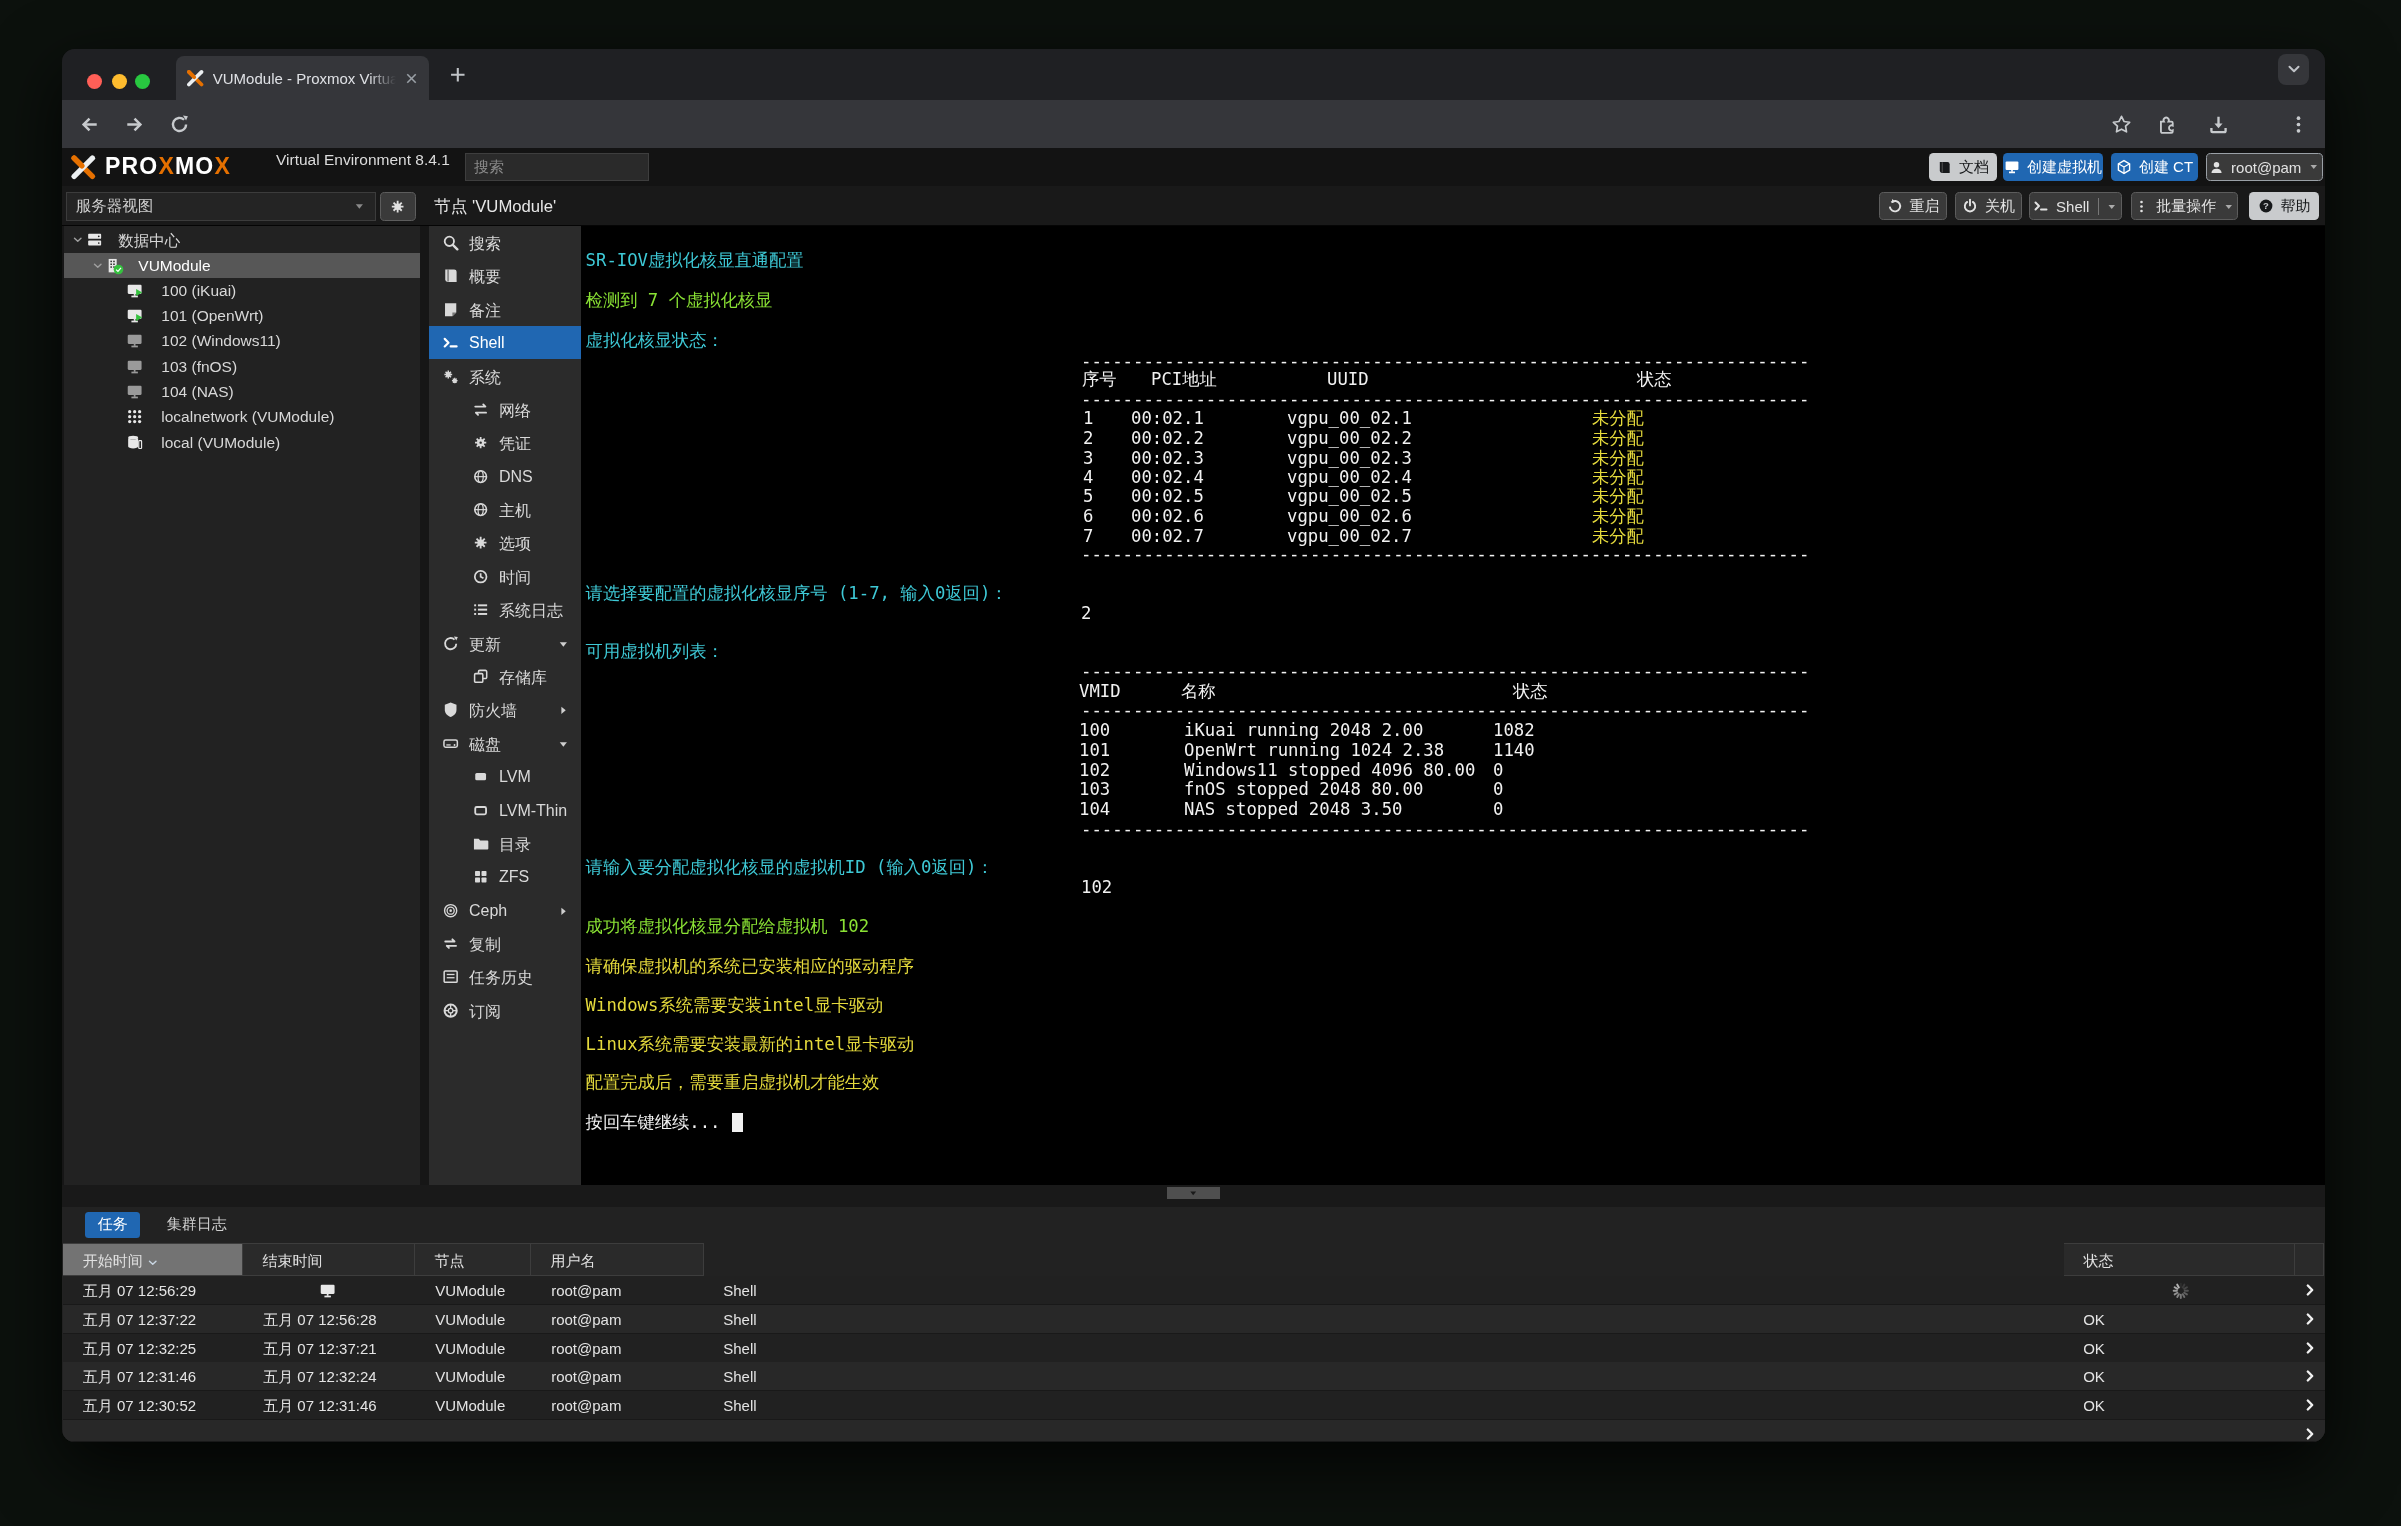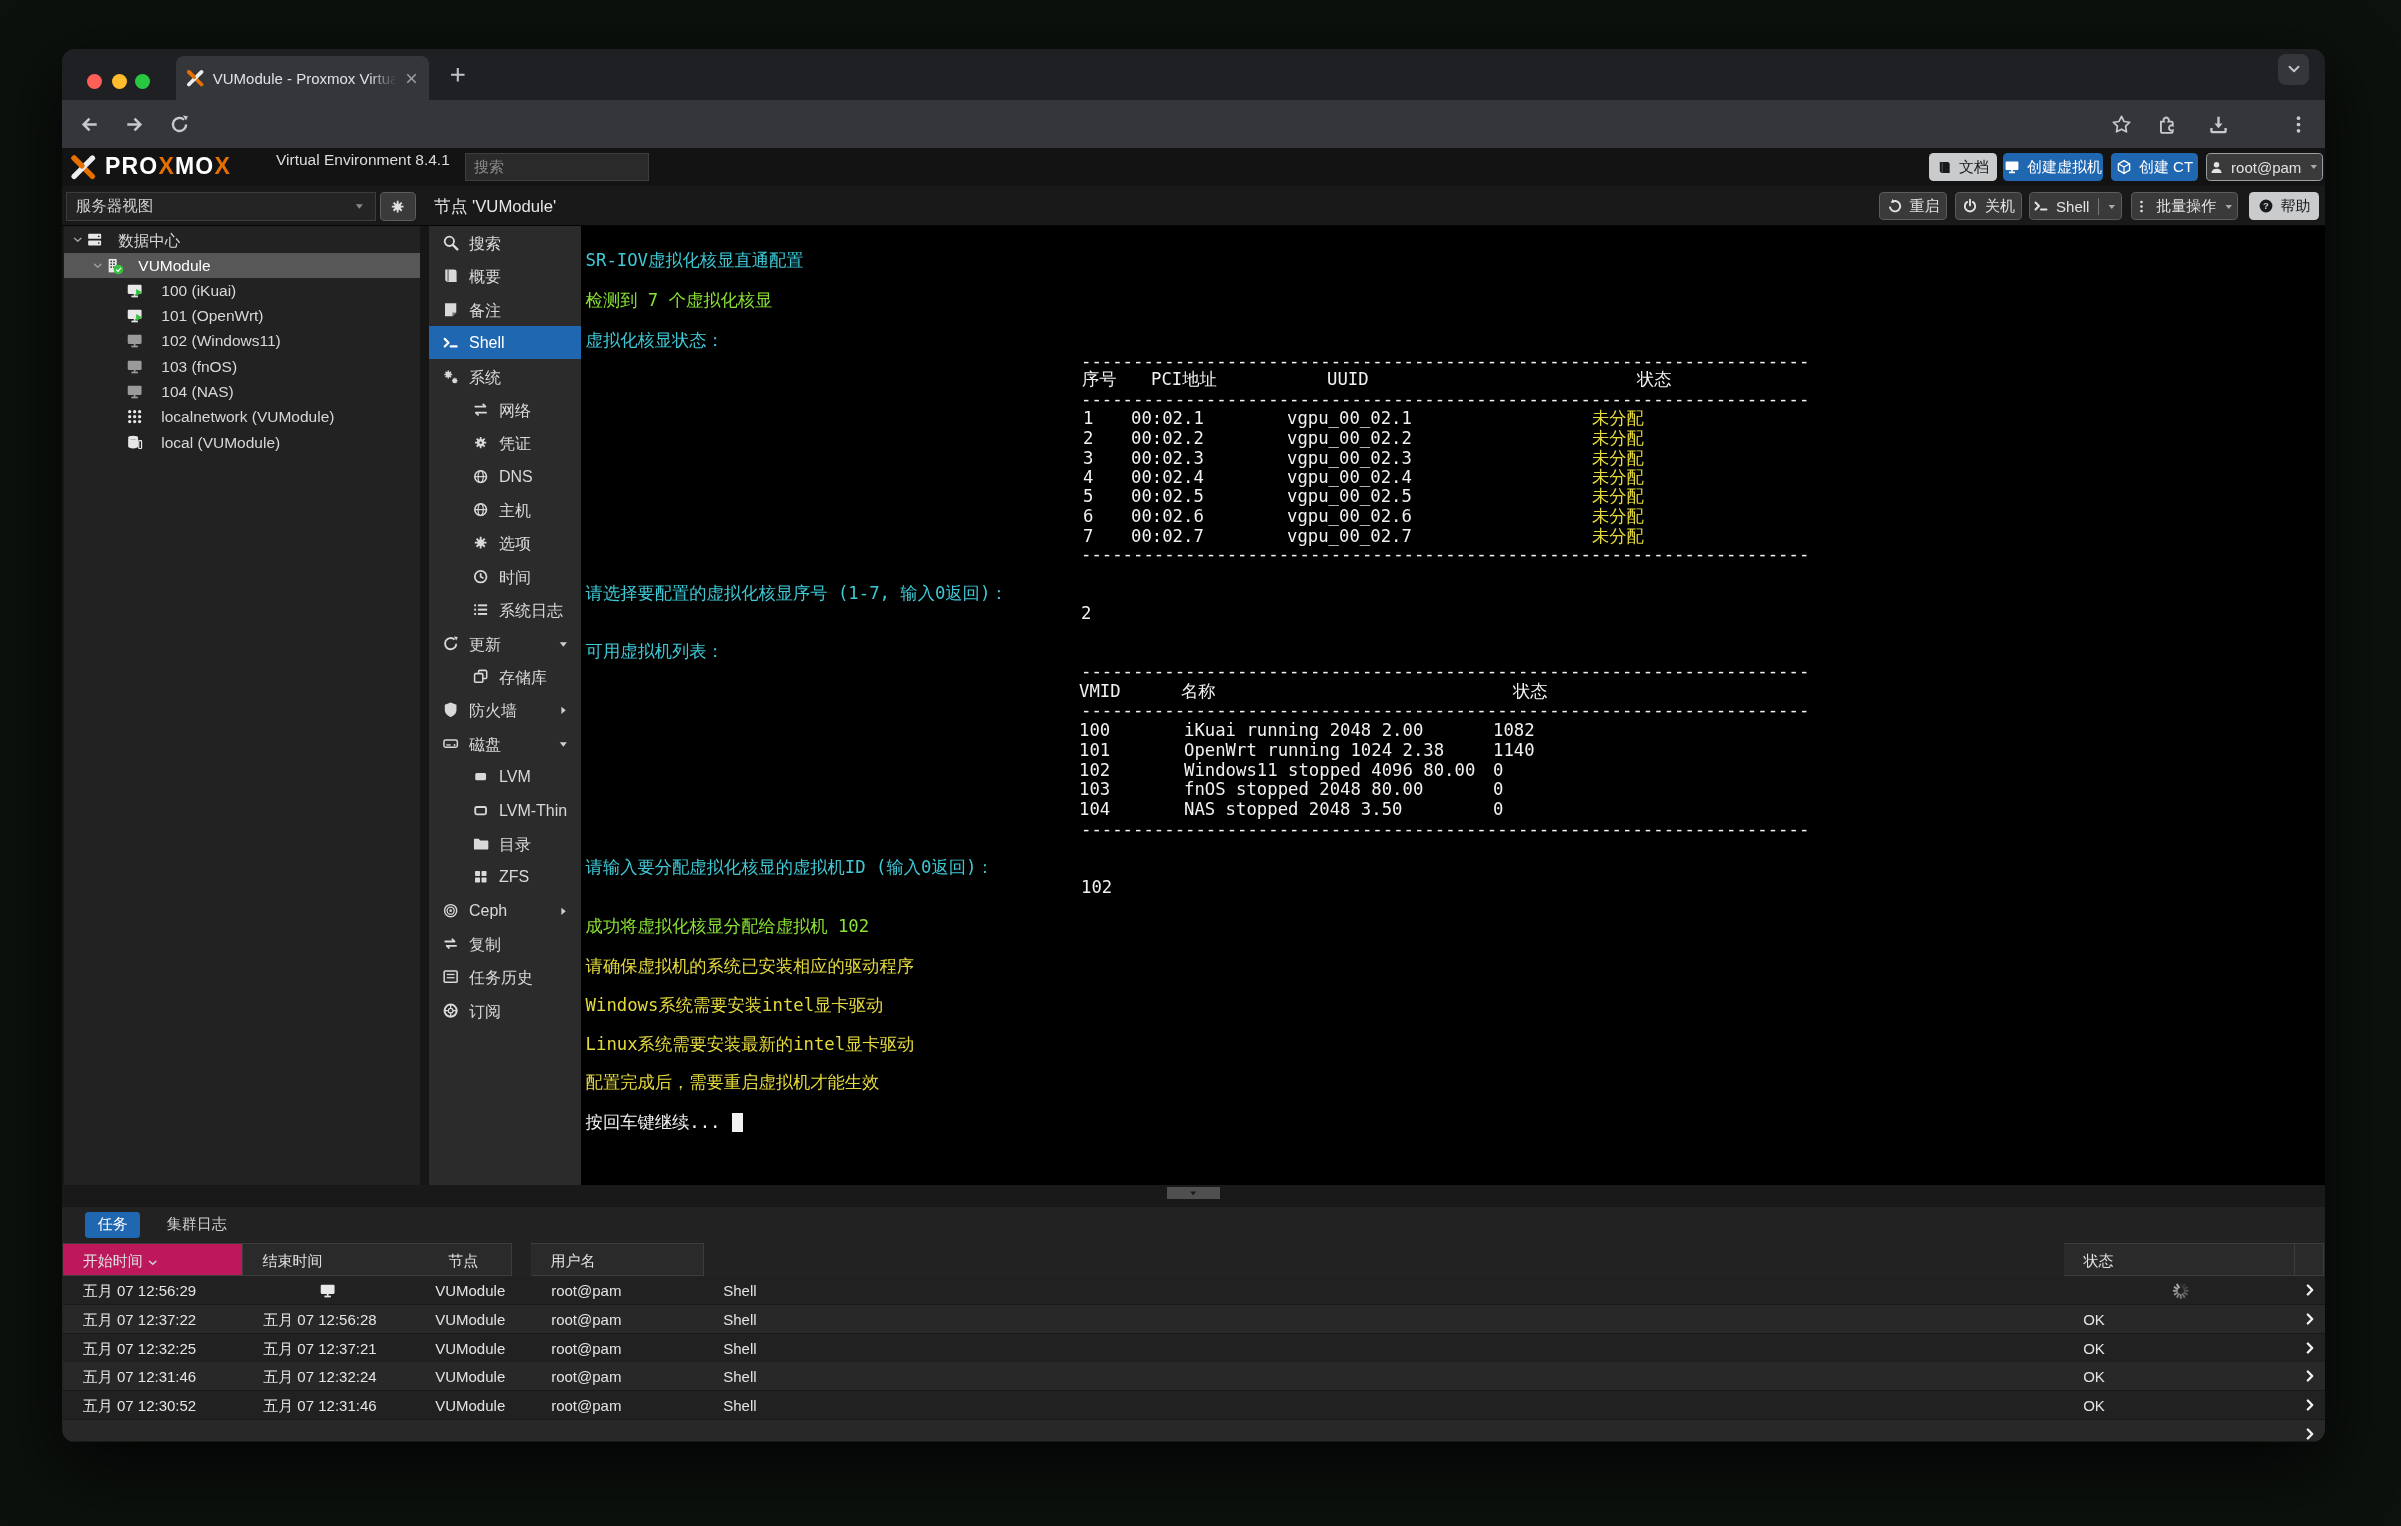--- a/index.html
+++ b/index.html
@@ -83,21 +83,21 @@
           display:flex;align-items:center;justify-content:center;color:#1a1a1a;}
   
   .taskpanel{position:absolute;left:0;top:1158px;width:100%;height:235px;background:#222222;}
   .tasktab{position:absolute;top:4.6px;height:26.5px;display:flex;align-items:center;padding:0 12.7px;font-size:15px;
            border-radius:3.5px;color:#d0d0d0;}
   .tasktab.sel{background:#2067b2;color:#fff;}
   .taskhead{position:absolute;left:0;top:36px;width:100%;height:33px;}
   .th-cell{position:absolute;top:0;height:33px;line-height:33px;background:#2a2a2a;border-right:0.6px solid #3d3d3d;
            border-top:0.6px solid #3d3d3d;border-bottom:0.6px solid #3d3d3d;box-sizing:border-box;color:#e0e0e0;
            font-size:15px;padding-left:19.6px;}
-  .th-cell.sorted{background:#be185d;}
+  .th-cell.sorted{background:#737373;}
   .task-row{position:absolute;left:1.2px;width:2262px;height:29px;border-bottom:0.6px solid #191919;box-sizing:border-box;}
   .task-row.odd{background:#212121;} .task-row.even{background:#282828;}
   .td{position:absolute;top:0;height:29px;line-height:29px;font-size:15px;color:#e4e4e4;white-space:nowrap;}
   .rowchev{position:absolute;top:6.3px;color:#f0f0f0;}
   .spin{animation:rot 1s steps(12) infinite;}
   @keyframes rot{to{transform:rotate(360deg);}}
 </style>
 </head>
 <body>
 
@@ -797,21 +797,21 @@
   <div class="taskpanel">
     <div id="tasktabs">
         <div class="tasktab sel" style="left: 23px;">任务</div>
         <div class="tasktab" style="left: 92px;">集群日志</div>
       </div>
     <div class="taskhead" id="taskhead">
         <div class="th-cell sorted" style="left: 1.2px; width: 180px;">开始时间 <span style="display:inline-block;vertical-align:-2.3px;color:#c9d6e2"><svg width="11.5" height="11.5" viewBox="0 0 16 16">
               <polyline points="3.5,5.8 8,10.2 12.5,5.8" fill="none" stroke="currentColor" stroke-width="2" stroke-linecap="round" stroke-linejoin="round"></polyline>
             </svg></span></div>
         <div class="th-cell" style="left: 181px; width: 172px;">结束时间</div>
-        <div class="th-cell" style="left: 334px; width: 116px; text-align: center;">节点</div>
+        <div class="th-cell" style="left: 353px; width: 116px;">节点</div>
         <div class="th-cell" style="left: 469px; width: 173px;">用户名</div>
         <div class="th-cell" style="left: 2002px; width: 231px;">状态</div>
         <div class="th-cell" style="left: 2233px; width: 29px;"></div>
       </div>
     <div id="taskrows">
         <div class="task-row odd" style="top: 69px;">
           <span class="td" style="left:19.6px">五月 07 12:56:29</span>
           <span class="td" style="left:256px;top:5.8px;color:#e8e8e8">
             <svg width="17.3" height="17.3" viewBox="0 0 16 16">
               <rect x="1.6" y="2.6" width="12.8" height="8.4" rx="1" fill="currentColor"></rect>

